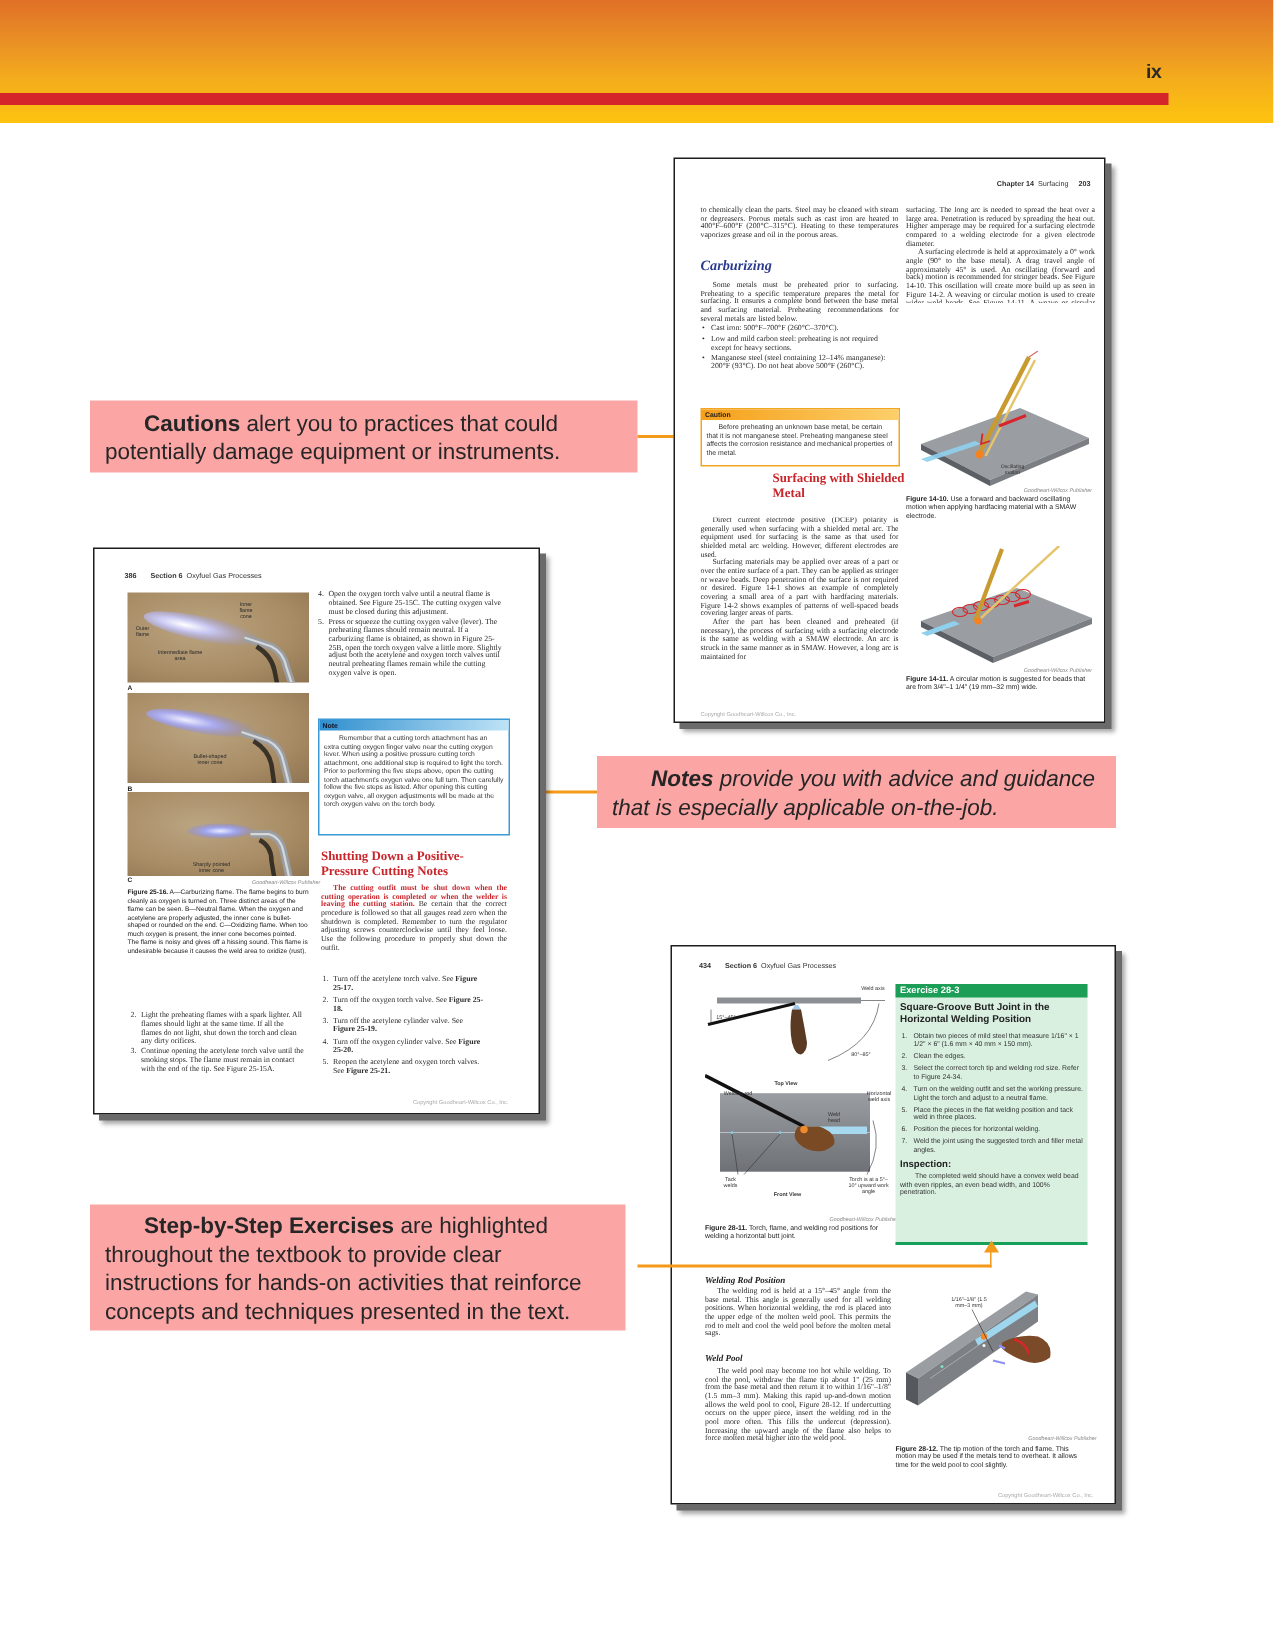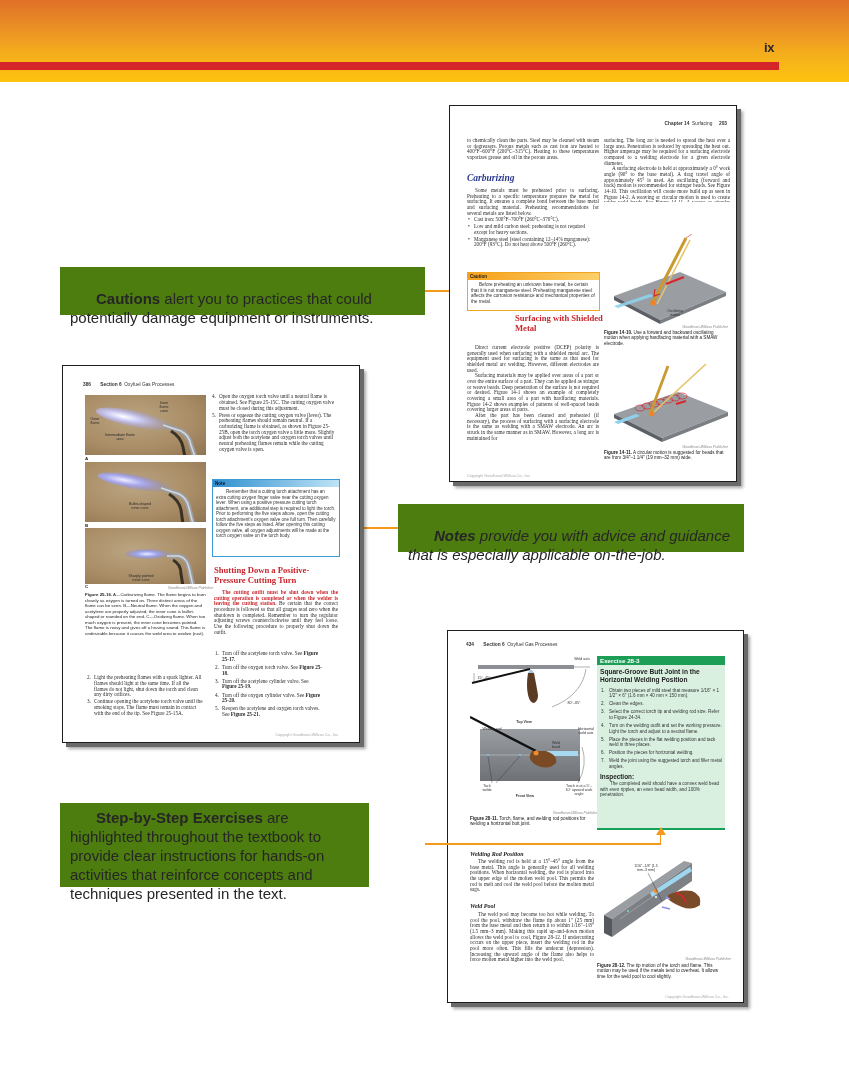--- a/index.html
+++ b/index.html
@@ -6,22 +6,22 @@
   html, body { width: 849px; height: 1087px; background: #ffffff; overflow: hidden; }
   body { position: relative; font-family: "Liberation Sans", sans-serif; color: #222; }
 
   
   .band { position: absolute; left: 0; top: 0; width: 849px; height: 82px;
           background: linear-gradient(to bottom, #e07027 0%, #ea9125 35%, #f4ad1c 65%, #fec40f 100%); }
   .band-rule { position: absolute; left: 0; top: 62px; width: 779px; height: 8px; background: #d4252b; }
   .folio { position: absolute; left: 764px; top: 40px; font: bold 13px "Liberation Sans", sans-serif; color: #2a2a2a; letter-spacing: -0.3px; }
 
   
-  .callout { position: absolute; background: #4d7c0f; color: #262626;
-             font: 15px/19px "Liberation Sans", sans-serif; padding: 22px 10px 6px 10px; }
+  .callout { position: absolute; background: #fca5a5; color: #262626;
+             font: 15px/19px "Liberation Sans", sans-serif; padding: 6px 10px 6px 10px; }
   .callout b { font-weight: bold; }
   .callout .indent { display: inline-block; width: 26px; }
   .arrow-line { position: absolute; background: #f39a1b; }
   .arrow-head { position: absolute; width: 0; height: 0; }
 
   
   .page { position: absolute; background: #fff; border: 1.5px solid #1d1d1d;
           box-shadow: 4px 4px 0 #6a6a6a, 6px 6px 3px rgba(0,0,0,0.35); overflow: hidden; }
   .abs { position: absolute; }
   .runhead { position: absolute; font: 4.8px/6px "Liberation Sans", sans-serif; color: #333; white-space: nowrap; }
@@ -77,21 +77,21 @@
 </div>
 <div class="arrow-line" style="left:425px; top:290px; width:38px; height:1.5px;"></div>
 <div class="arrow-head" style="left:461px; top:286px; border-top:5px solid transparent; border-bottom:5px solid transparent; border-left:9px solid #f39a1b;"></div>
 
 <div class="callout" style="left:398px; top:504px; width:346px; height:48px;font-style:italic;">
   <span class="indent"></span><b>Notes</b><span> provide you with advice and guidance that is especially applicable on-the-job.</span>
 </div>
 <div class="arrow-line" style="left:350px; top:527px; width:48px; height:1.5px;"></div>
 <div class="arrow-head" style="left:341px; top:523px; border-top:5px solid transparent; border-bottom:5px solid transparent; border-right:9px solid #f39a1b;"></div>
 
-<div class="callout" style="left:60px; top:803px; width:309px; height:84px; padding-top:5px;">
+<div class="callout" style="left:60px; top:803px; width:357px; height:84px; padding-top:5px;">
   <span class="indent"></span><b>Step-by-Step Exercises</b><span> are highlighted throughout the textbook to provide clear instructions for hands-on activities that reinforce concepts and techniques presented in the text.</span>
 </div>
 
 <div class="page" style="left:449px; top:105px; width:288px; height:377px;">
 
   <div class="runhead" style="right:9px; top:15px;">
     <b>Chapter 14</b>&nbsp;&nbsp;<span>Surfacing</span>&nbsp;&nbsp;&nbsp;&nbsp;&nbsp;<b>203</b>
   </div>
 
   <div class="abs serif" style="left:17px; top:32px; width:132px;">
@@ -246,21 +246,21 @@
       <li><span class="n">4.</span><span>Open the oxygen torch valve until a neutral flame is obtained. See Figure 25-15C. The cutting oxygen valve must be closed during this adjustment.</span></li>
       <li><span class="n">5.</span><span>Press or squeeze the cutting oxygen valve (lever). The preheating flames should remain neutral. If a carburizing flame is obtained, as shown in Figure 25-25B, open the torch oxygen valve a little more. Slightly adjust both the acetylene and oxygen torch valves until neutral preheating flames remain while the cutting oxygen valve is open.</span></li>
     </ol>
   </div>
 
   <div class="note-box" style="left:149px; top:113px; width:128px; height:78px;">
     <div class="hd">Note</div>
     <div class="bd">Remember that a cutting torch attachment has an extra cutting oxygen finger valve near the cutting oxygen lever. When using a positive pressure cutting torch attachment, one additional step is required to light the torch. Prior to performing the five steps above, open the cutting torch attachment's oxygen valve one full turn. Then carefully follow the five steps as listed. After opening this cutting oxygen valve, all oxygen adjustments will be made at the torch oxygen valve on the torch body.</div>
   </div>
 
-  <div class="abs h-red" style="left:151px; top:199px; width:125px;">Shutting Down a Positive-Pressure Cutting Turn</div>
+  <div class="abs h-red" style="left:151px; top:199px; width:125px;">Shutting Down a Positive-Pressure Cutting Notes</div>
 
   <div class="abs serif" style="left:151px; top:224px; width:124px;">
     <p><span style="color:#c9262c; font-weight:bold;">The cutting outfit must be shut down when the cutting operation is completed or when the welder is leaving the cutting station.</span><span> Be certain that the correct procedure is followed so that all gauges read zero when the shutdown is completed. Remember to turn the regulator adjusting screws counterclockwise until they feel loose. Use the following procedure to properly shut down the outfit.</span></p>
   </div>
 
   <div class="abs serif" style="left:151px; top:283px; width:110px;">
     <ol class="steps">
       <li style="margin-top:2.4px;"><span class="n">1.</span><span>Turn off the acetylene torch valve. See </span><b>Figure 25-17.</b></li>
       <li style="margin-top:2.4px;"><span class="n">2.</span><span>Turn off the oxygen torch valve. See </span><b>Figure 25-18.</b></li>
       <li style="margin-top:2.4px;"><span class="n">3.</span><span>Turn off the acetylene cylinder valve. See </span><b>Figure 25-19.</b></li>

